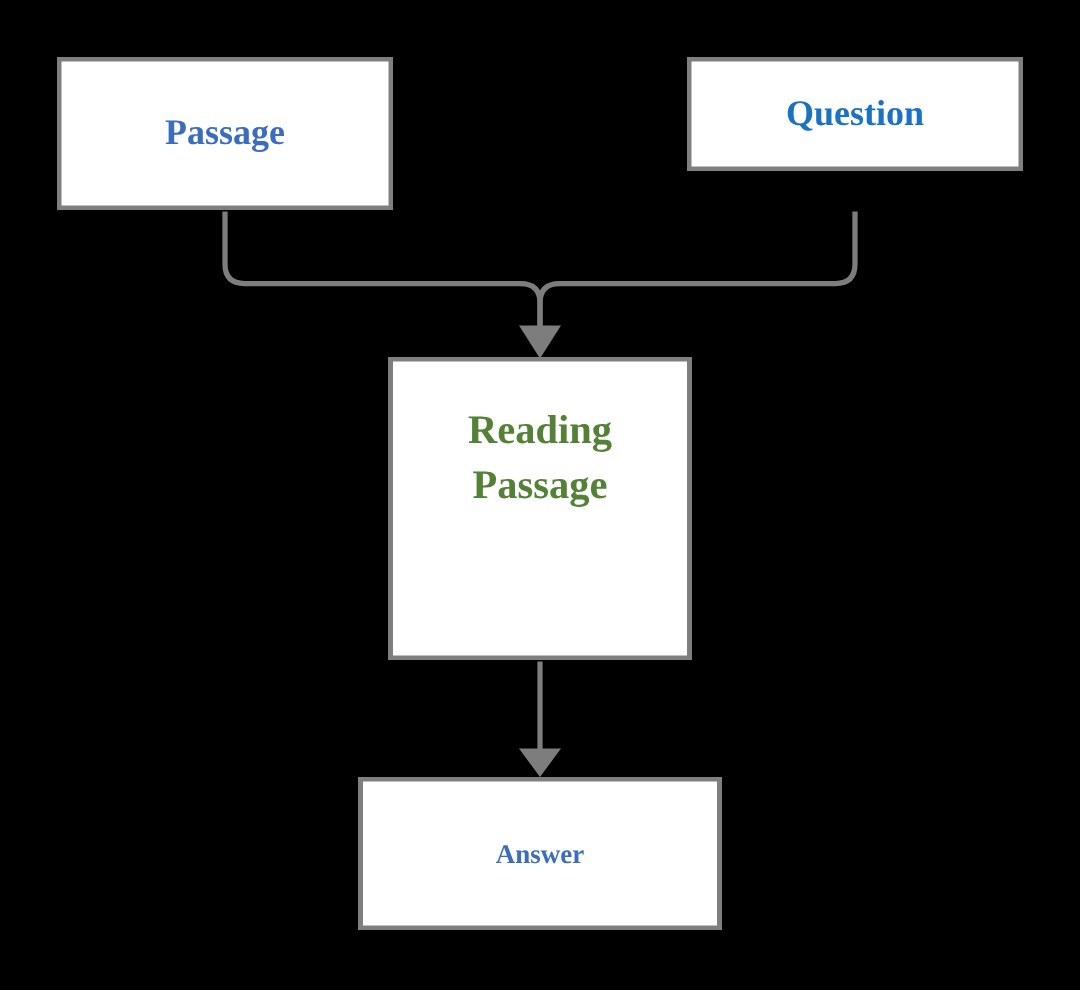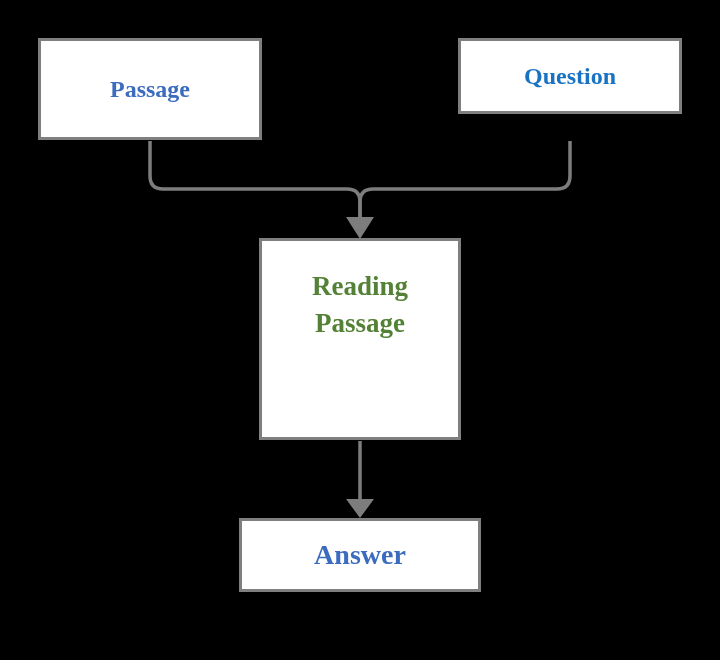--- a/index.html
+++ b/index.html
@@ -64,22 +64,22 @@
     height: 202px;
     font-size: 27px;
     line-height: 37px;
     align-items: flex-start;
     padding-top: 27px;
   }
   .node-answer {
     left: 239px;
     top: 518px;
     width: 242px;
-    height: 74px;
-    font-size: 28px;
+    height: 102px;
+    font-size: 18px;
   }
   .node-label span {
     display: block;
   }
 </style>
 </head>
 <body>
 
 <div class="canvas">
 

